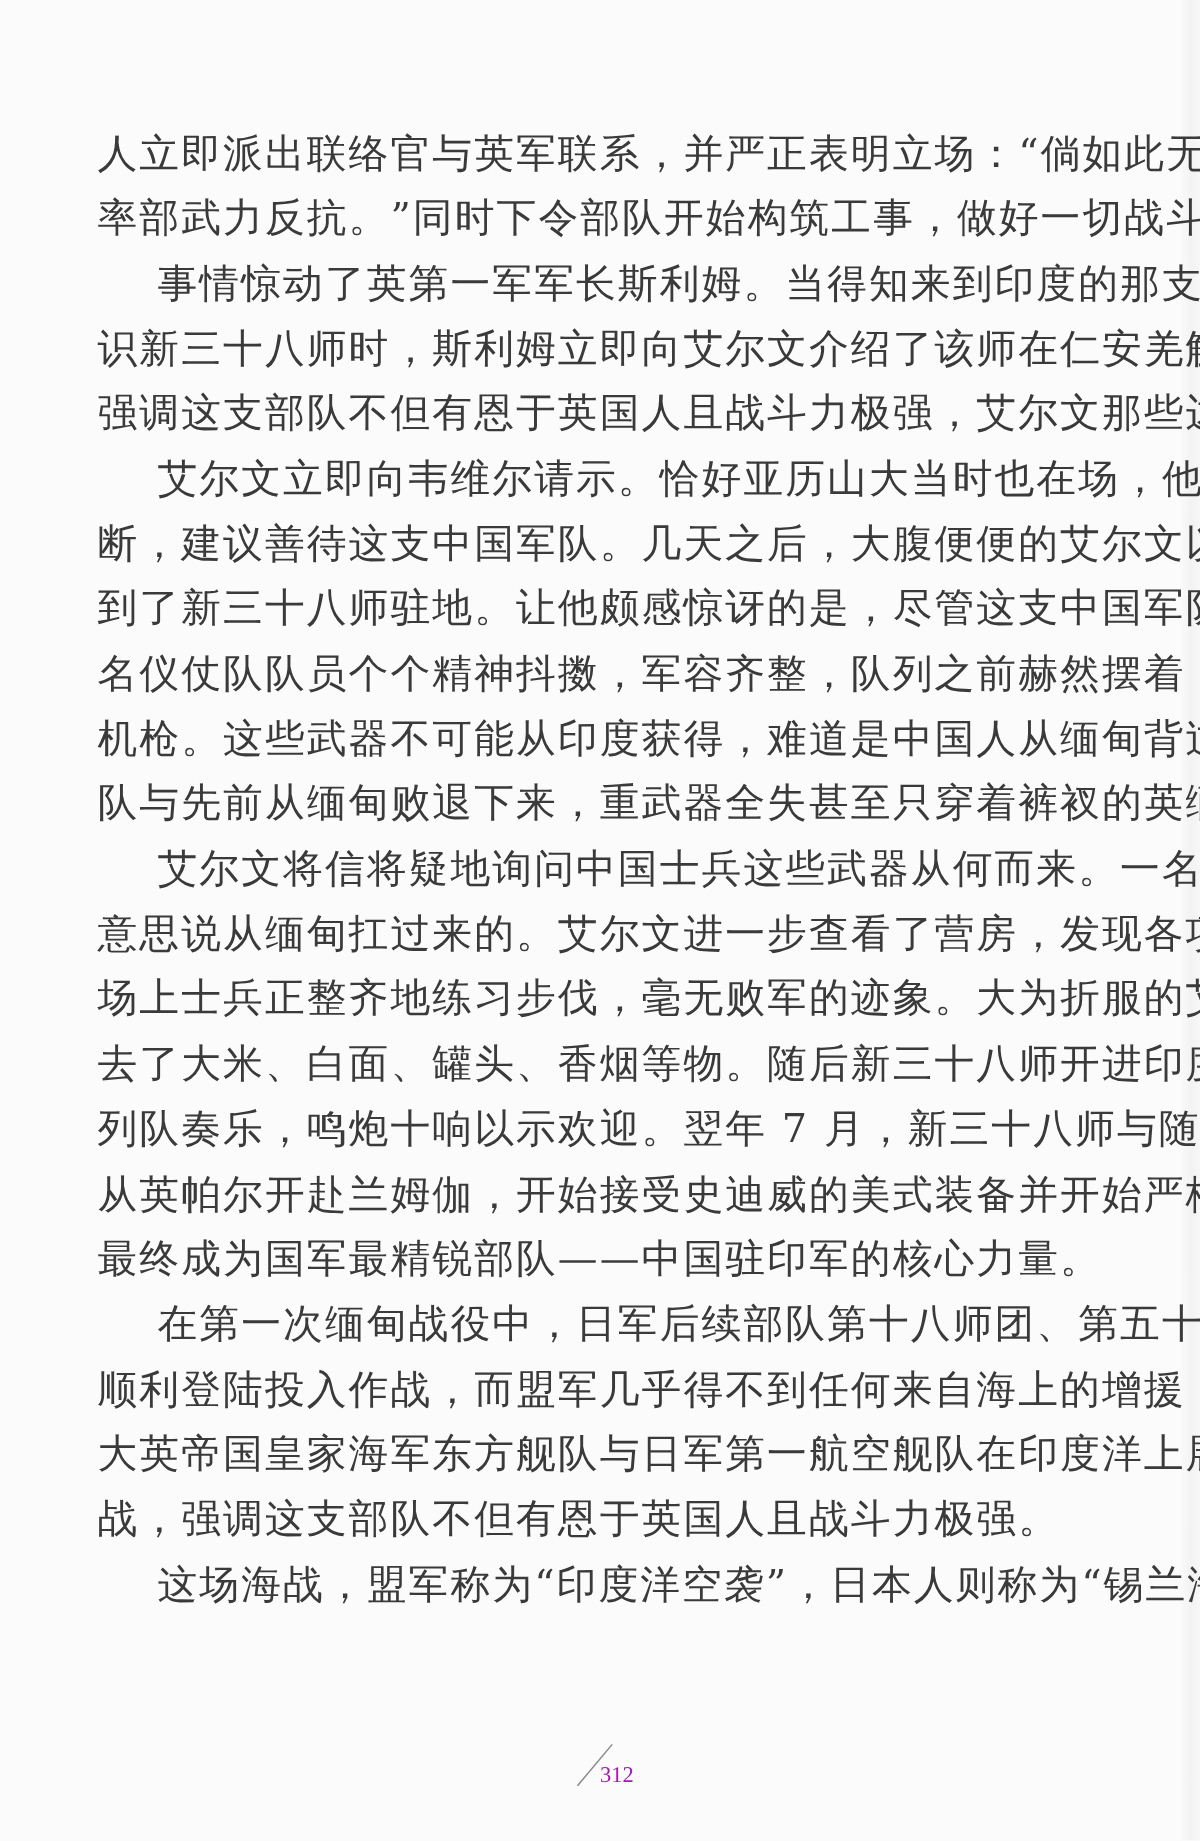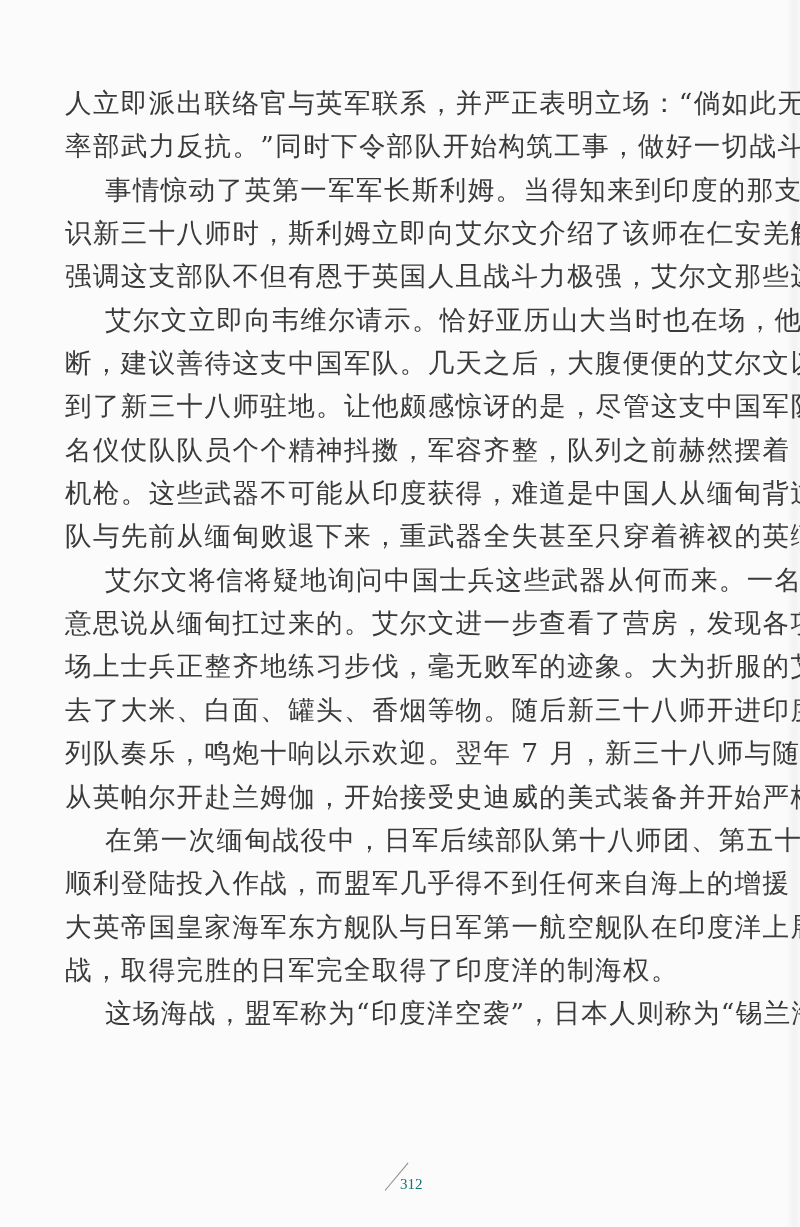--- a/index.html
+++ b/index.html
@@ -60,21 +60,21 @@
       background: #8a8a8a;
       transform: rotate(-50deg);
       transform-origin: left center;
       top: 30px;
     }
     .page-number {
       position: absolute;
       left: 400px;
       top: 16px;
       font-size: 15px;
-      color: #0f766e;
+      color: #a21caf;
       font-family: "Liberation Serif", serif;
       text-align: center;
     }
   </style>
 </head>
 <body>
 
 <div class="page-shadow"></div>
 
 <div class="text-block" id="text-block">
@@ -95,26 +95,27 @@
       <div class="line">机枪。这些武器不可能从印度获得，难道是中国人从缅甸背过来的？眼前这支部</div>
       <div class="line last">队与先前从缅甸败退下来，重武器全失甚至只穿着裤衩的英缅军有着天壤之别。</div>
     </div>
     <div>
       <div class="line indent">艾尔文将信将疑地询问中国士兵这些武器从何而来。一名士兵指了指肩膀，</div>
       <div class="line">意思说从缅甸扛过来的。艾尔文进一步查看了营房，发现各项内务井井有条，操</div>
       <div class="line">场上士兵正整齐地练习步伐，毫无败军的迹象。大为折服的艾尔文随即派人送</div>
       <div class="line">去了大米、白面、罐头、香烟等物。随后新三十八师开进印度时，英军仪仗队</div>
       <div class="line">列队奏乐，鸣炮十响以示欢迎。翌年 7 月，新三十八师与随后入印的新二十二师</div>
       <div class="line">从英帕尔开赴兰姆伽，开始接受史迪威的美式装备并开始严格的军事训练，并</div>
+      <div class="line last">最终成为国军最精锐部队——中国驻印军的核心力量。</div>
     </div>
     <div>
       <div class="line indent">在第一次缅甸战役中，日军后续部队第十八师团、第五十六师团之所以能</div>
       <div class="line">顺利登陆投入作战，而盟军几乎得不到任何来自海上的增援，是因为战役期间，</div>
       <div class="line">大英帝国皇家海军东方舰队与日军第一航空舰队在印度洋上展开了一场海空大</div>
-      <div class="line last">战，取得完胜的日军完全取得了印度洋的制海权。</div>
+      <div class="line last">战，强调这支部队不但有恩于英国人且战斗力极强。</div>
     </div>
     <div>
       <div class="line indent last">这场海战，盟军称为“印度洋空袭”，日本人则称为“锡兰海战”。</div>
     </div>
   </div>
 
 <div class="page-footer">
   <span class="page-slash"></span>
   <span class="page-number">312</span>
 </div>

